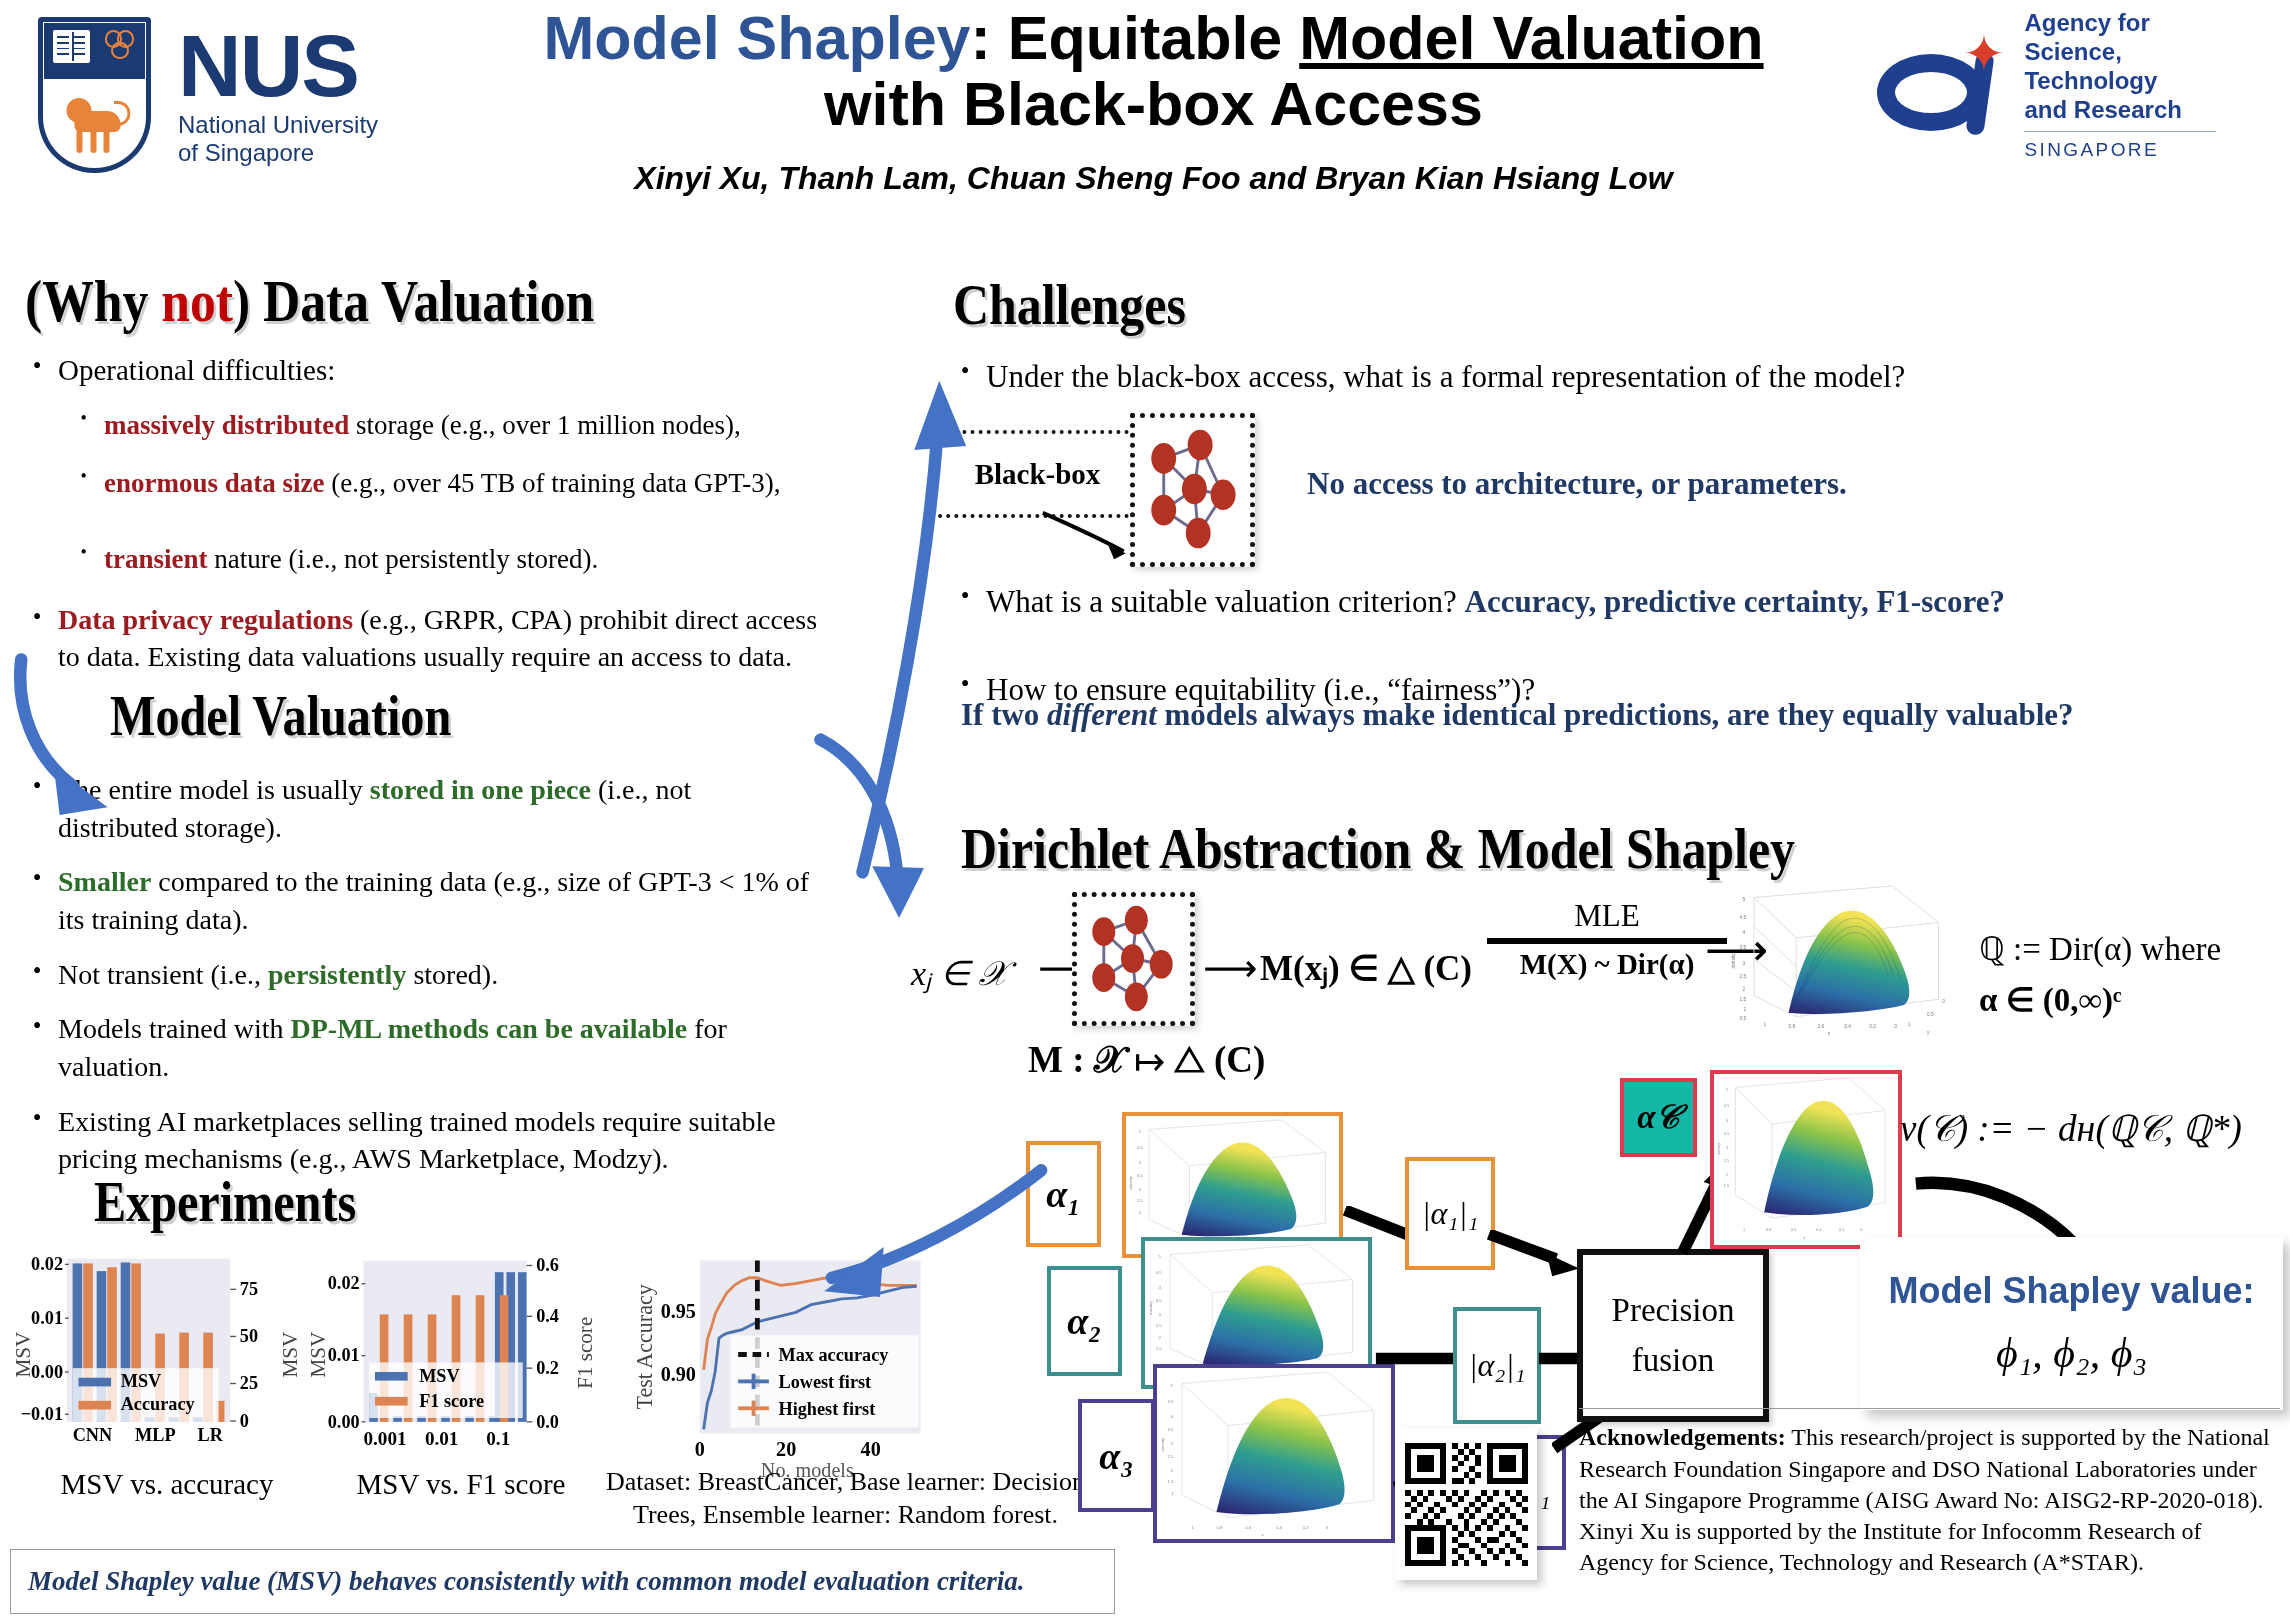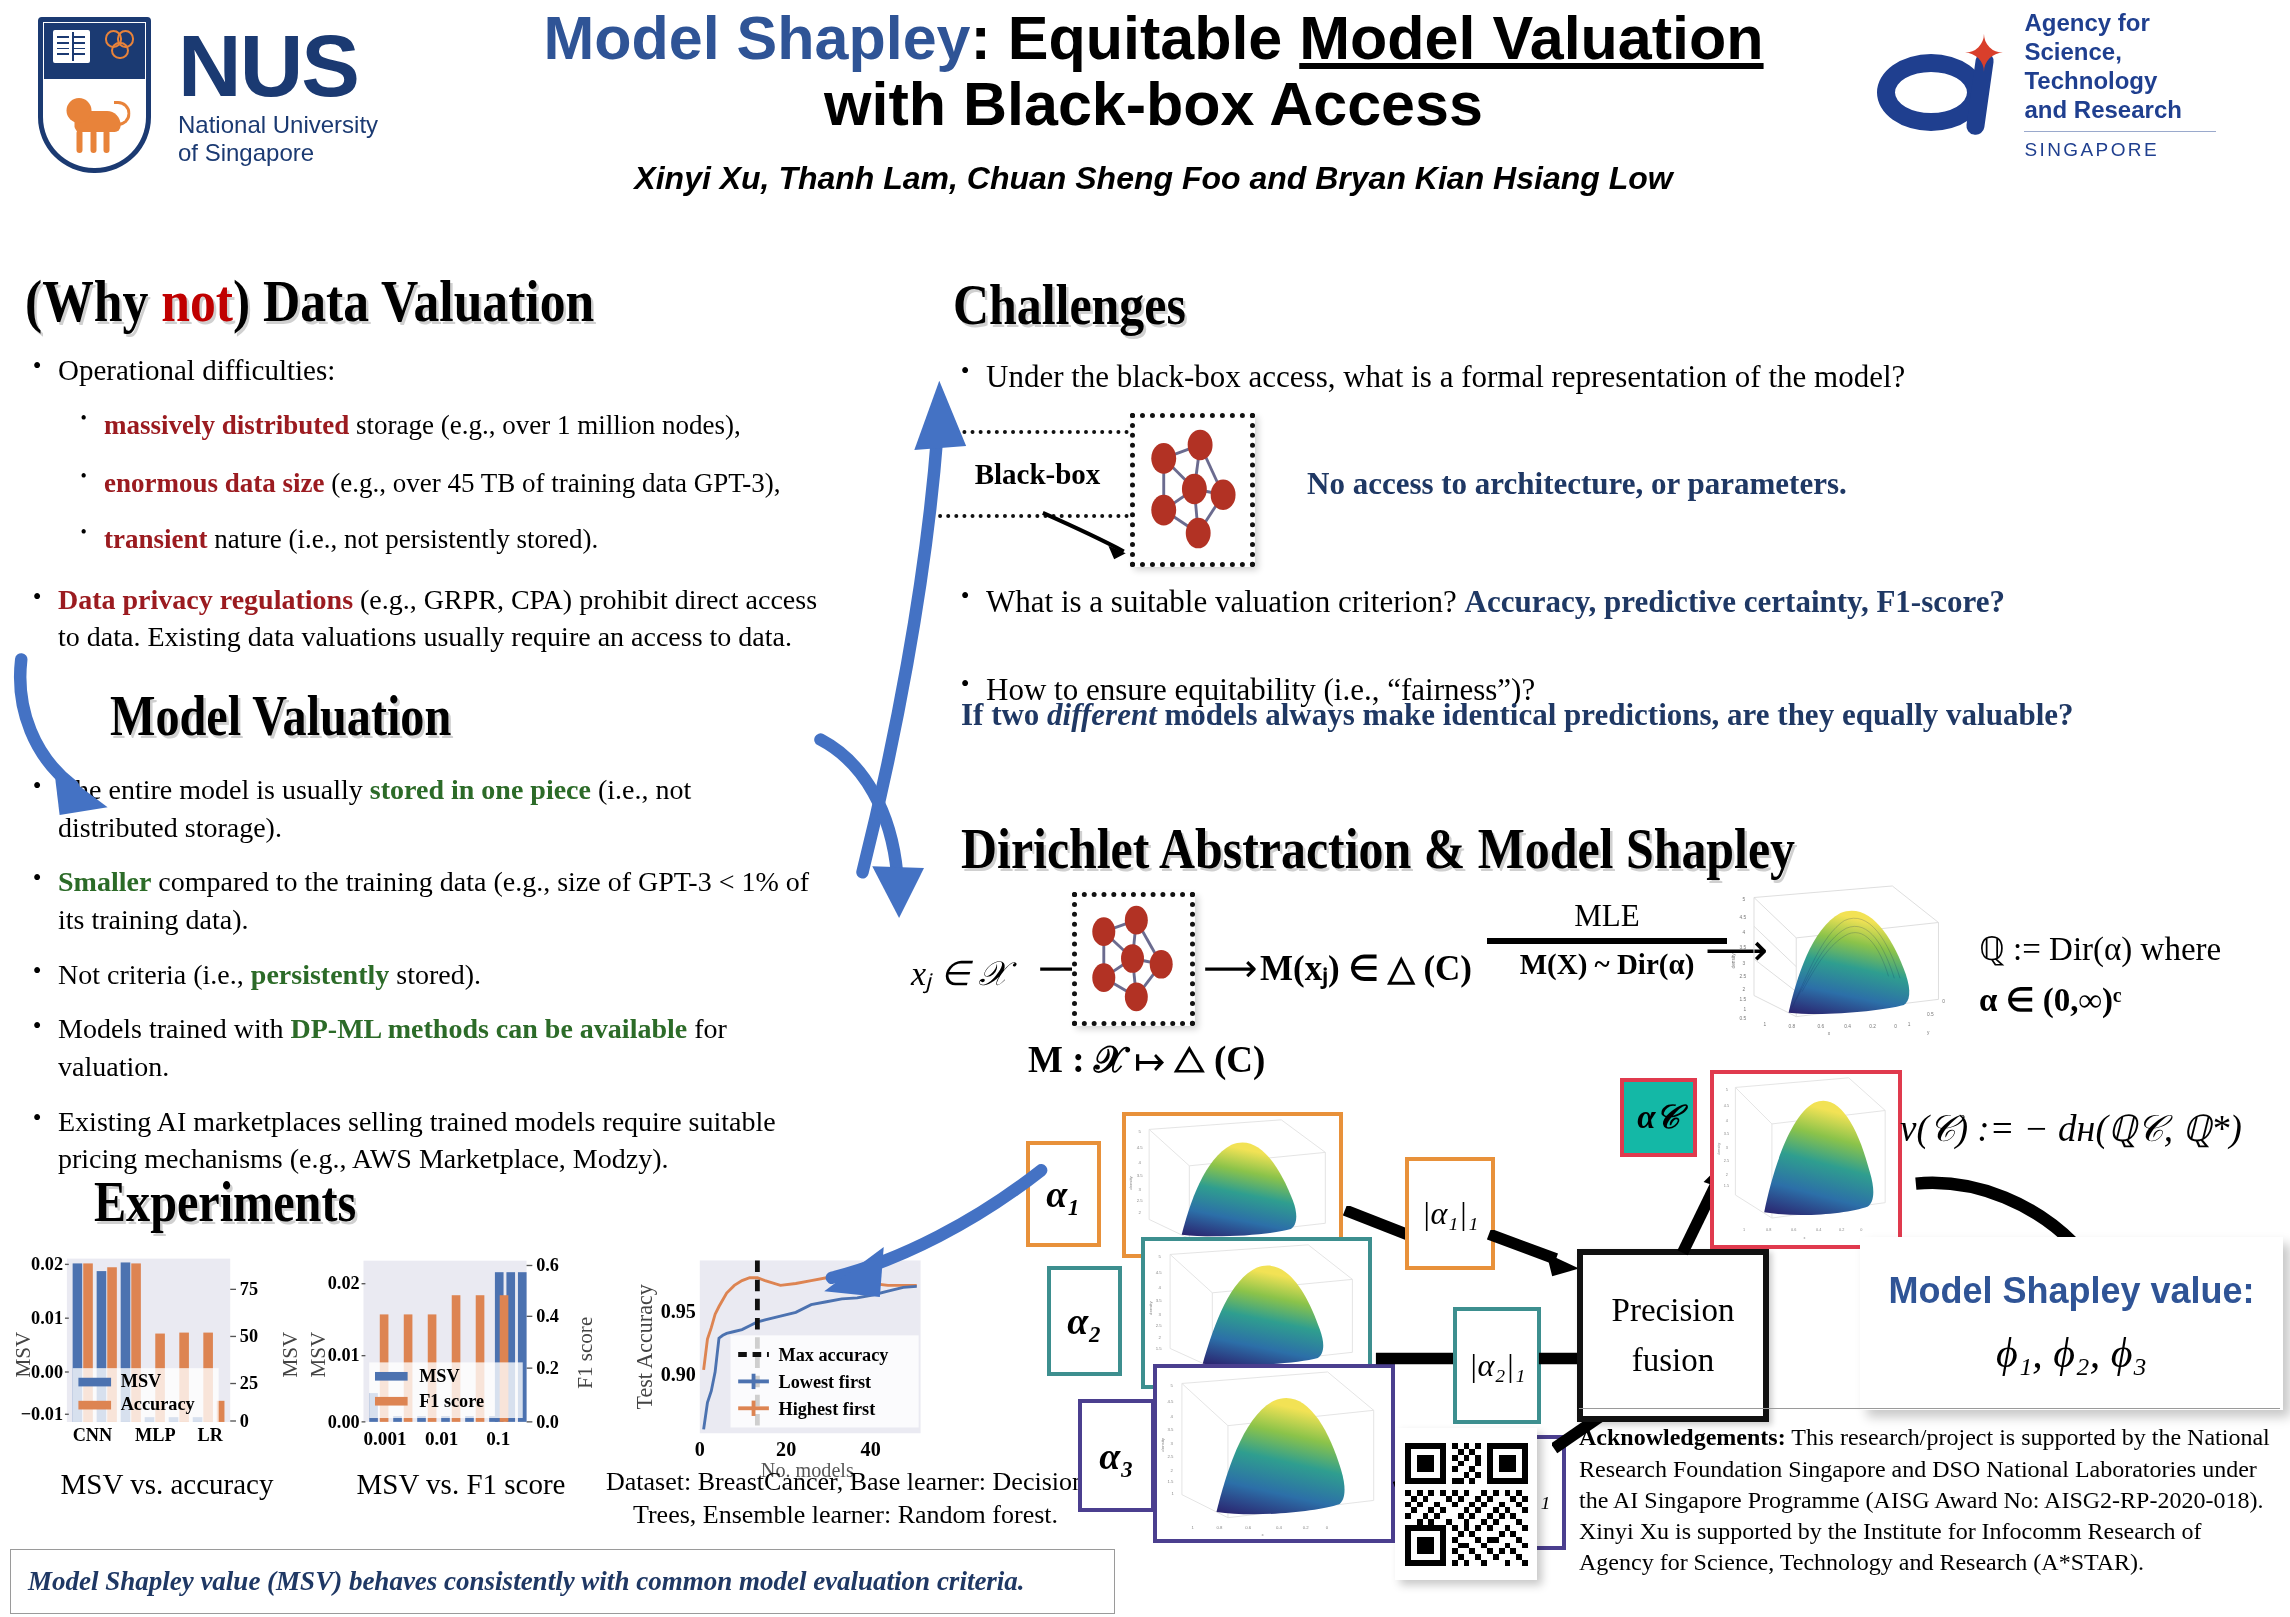--- a/index.html
+++ b/index.html
@@ -162,41 +162,41 @@
     <span>Operational difficulties:</span>
   </div>
 
   <div style="margin-left:46px; margin-top:21px;">
     <div class="blt2" style="font-size:27px; line-height:1.3;">
       <span class="red">massively distributed</span><span> storage (e.g., over 1 million nodes),</span>
     </div>
     <div class="blt2" style="font-size:27px; line-height:1.3; margin-top:23px;">
       <span class="red">enormous data size</span><span> (e.g., over 45 TB of training data GPT-3),</span>
     </div>
-    <div class="blt2" style="font-size:27px; line-height:1.3; margin-top:21px;">
+    <div class="blt2" style="font-size:27px; line-height:1.3; margin-top:41px;">
       <span class="red">transient</span><span> nature (i.e., not persistently stored).</span>
     </div>
   </div>
 
   <div class="blt" style="margin-top:25px; font-size:28px; line-height:1.32; width:817px;">
     <span class="red">Data privacy regulations</span><span> (e.g., GRPR, CPA) prohibit direct access to data. Existing data valuations usually require an access to data.</span>
   </div>
 </div>
 
 <div class="abs" style="left:25px; top:684px; width:845px;">
   <div class="sec-head" style="font-size:56px; margin-left:85px;">Model Valuation</div>
 
   <div class="blt" style="margin-top:23px; font-size:28px; line-height:1.34; width:769px;">
     <span>The entire model is usually </span><span class="grn">stored in one piece</span><span> (i.e., not distributed storage).</span>
   </div>
   <div class="blt" style="margin-top:17.3px; font-size:28px; line-height:1.34; width:807px;">
     <span class="grn">Smaller</span><span> compared to the training data (e.g., size of GPT-3 &lt; 1% of its training data).</span>
   </div>
   <div class="blt" style="margin-top:17.3px; font-size:28px; line-height:1.34;">
-    <span>Not criteria (i.e., </span><span class="grn">persistently</span><span> stored).</span>
+    <span>Not transient (i.e., </span><span class="grn">persistently</span><span> stored).</span>
   </div>
   <div class="blt" style="margin-top:17.3px; font-size:28px; line-height:1.34; width:778px;">
     <span>Models trained with </span><span class="grn">DP-ML methods can be available</span><span> for valuation.</span>
   </div>
   <div class="blt" style="margin-top:17.3px; font-size:28px; line-height:1.34; width:759px;">
     <span>Existing AI marketplaces selling trained models require suitable pricing mechanisms (e.g., AWS Marketplace, Modzy).</span>
   </div>
 </div>
 
 <div class="abs" style="left:94px; top:1170px;">

